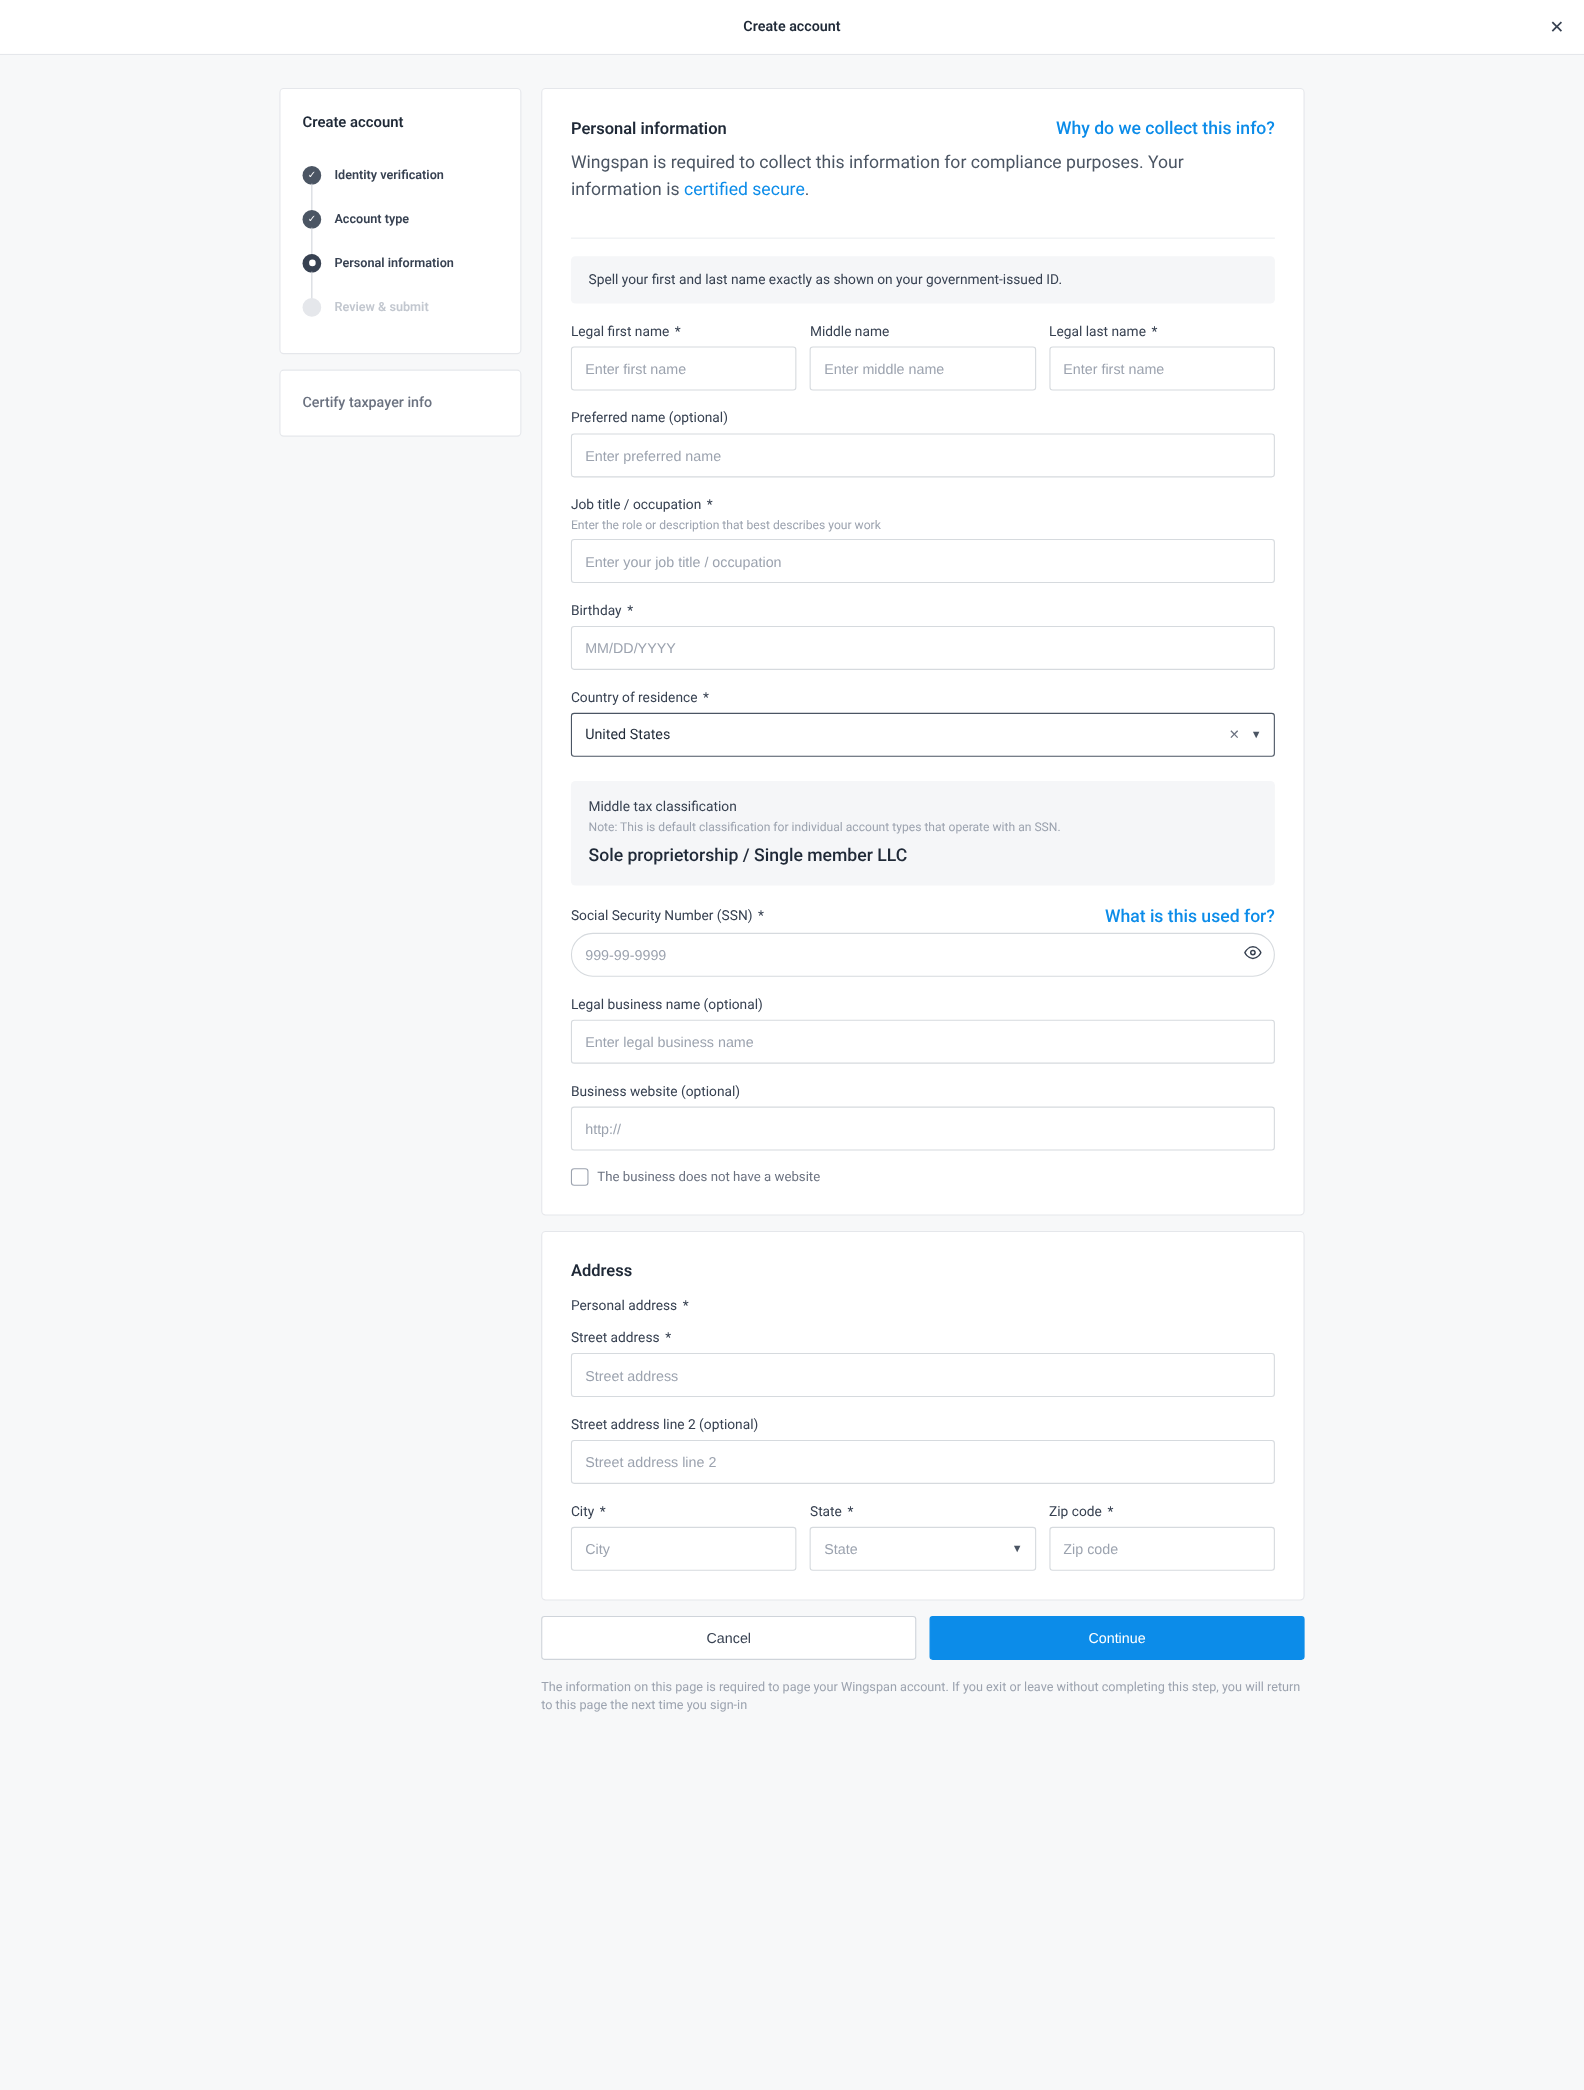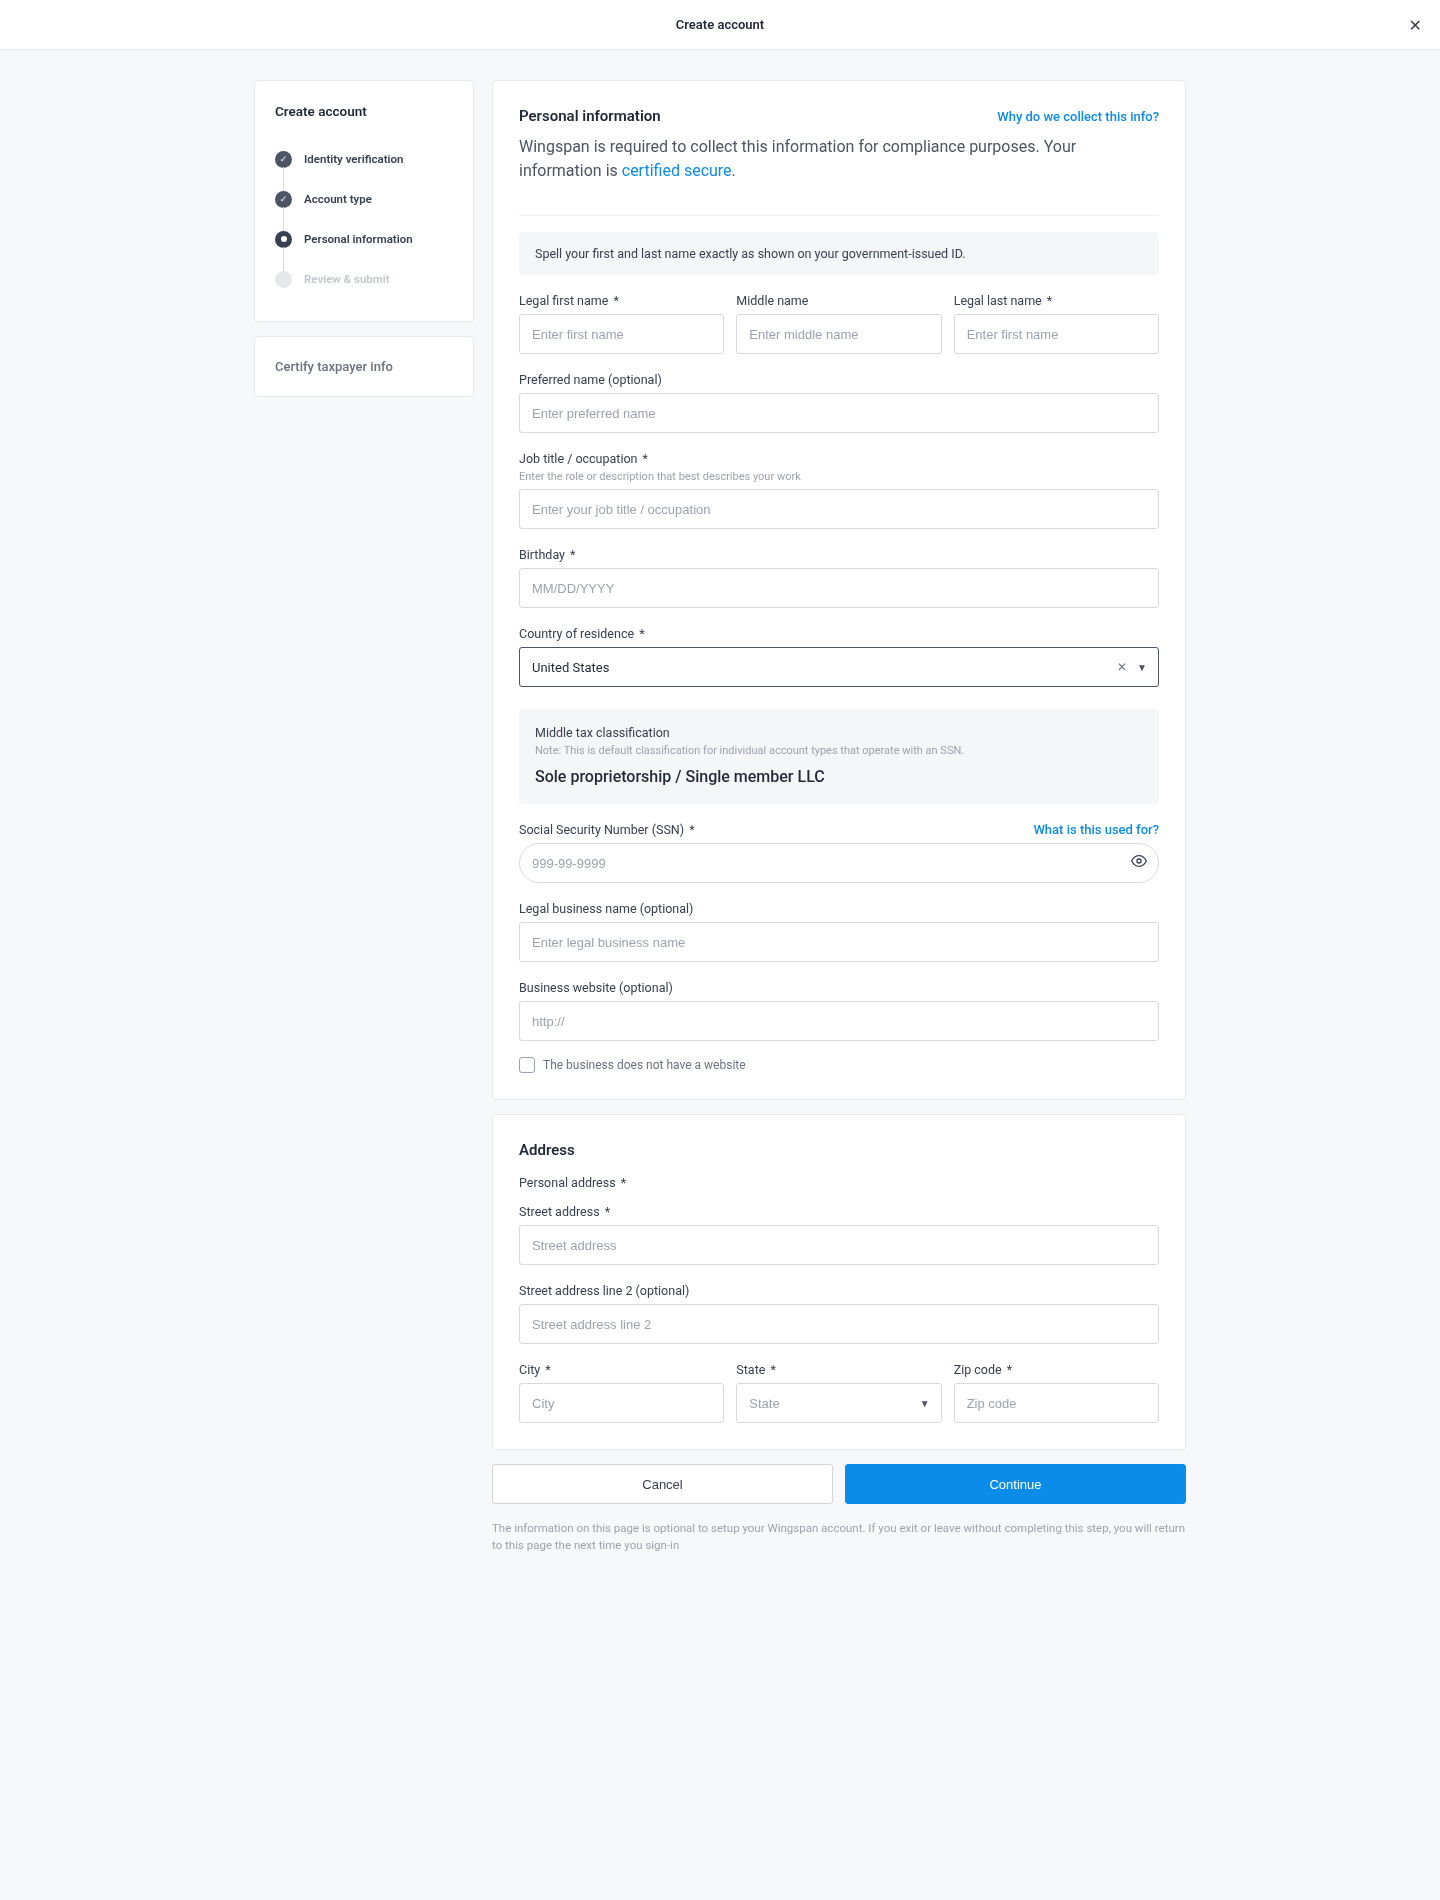--- a/index.html
+++ b/index.html
@@ -75,21 +75,21 @@
   .step-future { background: #e5e7eb; }
   .step-label { font-size: 11.5px; font-weight: 600; color: #374151; }
   .step-label-future { color: #c2c7cf; }
   .side-secondary { padding: 22px 20px; }
   .side-secondary-text { font-size: 13px; font-weight: 500; color: #6b7280; }
 
   .main { flex: 1; min-width: 0; }
   .panel { background:#fff; border:1px solid #e5e7eb; border-radius:4px; padding: 26px 26px; margin-bottom: 14px; }
   .panel-header { display:flex; justify-content:space-between; align-items:center; margin-bottom:10px; }
   .panel-title { font-size: 15px; font-weight: 600; color:#1f2937; }
-  .link { color:#0c8ce9; font-size:13px; font-weight:500; cursor:pointer; text-decoration:none;}
+  .link { color:#0c8ce9; font-size:16px; font-weight:500; cursor:pointer; text-decoration:none;}
   .link-inline { color:#0c8ce9; }
   .desc-text { font-size:16px; color:#4b5563; line-height:1.5; padding-bottom:32px; border-bottom:1px solid #eceef1;}
   .info-box {
     background:#f5f6f8; border-radius:4px; padding:14px 16px; font-size:12.5px; color:#374151; margin-top:16px;
   }
   .form-row { display:flex; gap:12px; margin-top:18px;align-items:flex-end; }
   .field { flex:1; display:flex; flex-direction:column; gap:6px;}
   .field-full { margin-top:18px; display:flex; flex-direction:column; gap:6px;}
   .label { font-size:12.5px; color:#374151; }
   .label-help { font-size:11px; color:#9ca3af; margin-top:-2px;}
@@ -303,16 +303,16 @@
           <input class="input" placeholder="Zip code" style="">
         </div>
       </div>
     </div>
 
     <div class="button-row">
       <button class="btn btn-outline">Cancel</button>
       <button class="btn btn-primary">Continue</button>
     </div>
 
-    <div class="help-text">The information on this page is optional to setup your Wingspan account. If you exit or leave without completing this step, you will return to this page the next time you sign-in</div>
+    <div class="help-text">The information on this page is required to page your Wingspan account. If you exit or leave without completing this step, you will return to this page the next time you sign-in</div>
   </div>
 
 </div>
 
 </body></html>

